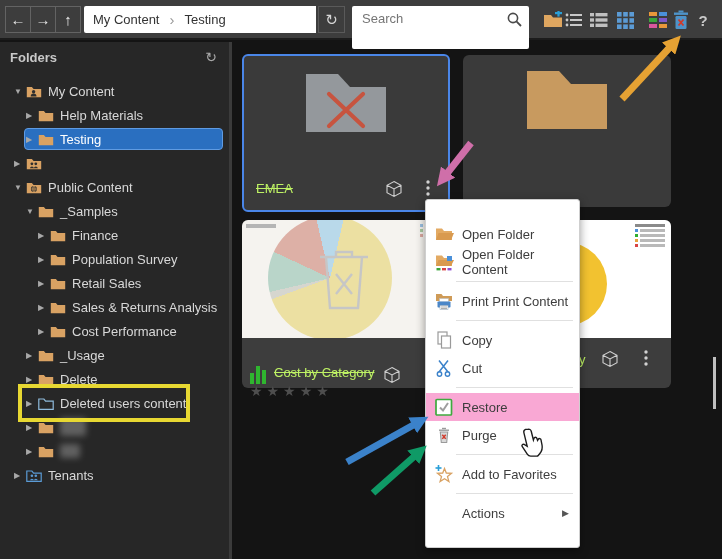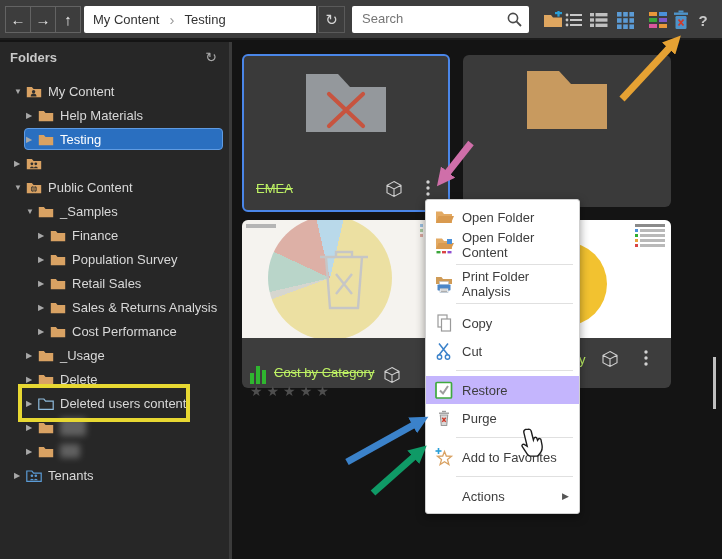--- a/index.html
+++ b/index.html
@@ -8,21 +8,21 @@
   .abs{position:absolute;}
   
   #toolbar{left:0;top:0;width:722px;height:40px;background:#3d3d3d;border-bottom:2px solid #1c1c1c;box-sizing:border-box;}
   .navbtn{position:absolute;top:6px;width:26px;height:27px;border:1px solid #636363;box-sizing:border-box;
           color:#e8e8e8;font-size:15px;display:flex;align-items:center;justify-content:center;background:#3d3d3d;}
   #crumbbox{position:absolute;left:84px;top:6px;width:232px;height:27px;background:#fff;border-radius:2px 0 0 2px;
             display:flex;align-items:center;font-size:13px;color:#333;}
   #crumbbox .sep{color:#999;margin:0 10px;font-size:15px;}
   #refreshbtn{position:absolute;left:318px;top:6px;width:27px;height:27px;border:1px solid #5a5a5a;box-sizing:border-box;
               color:#d5d5d5;font-size:15px;display:flex;align-items:center;justify-content:center;}
-  #searchbox{position:absolute;left:352px;top:6px;width:177px;height:27px;background:#fff;border-radius:2px;}
+  #searchbox{position:absolute;left:352px;top:6px;width:177px;height:43px;background:#fff;border-radius:2px;}
   #searchbox input{border:none;outline:none;background:transparent;font-size:13px;color:#333;
                    padding:0 0 0 10px;width:140px;height:25px;font-family:inherit;}
   .tbicon{position:absolute;top:8px;width:24px;height:24px;display:flex;align-items:center;justify-content:center;}
   #helpbtn{color:#c9c9c9;font-weight:bold;font-size:15px;}
   
   #sidebar{left:0;top:42px;width:229px;height:517px;background:#272727;border-right:3px solid #3b3b3b;}
   #sb-head{position:absolute;left:0;top:4px;right:0;height:26px;}
   #sb-title{position:absolute;left:10px;top:4px;font-size:13px;font-weight:bold;color:#c9c9c9;}
   #sb-refresh{position:absolute;right:12px;top:3px;color:#a9a9a9;font-size:14px;}
   #tree{position:absolute;left:0;top:37px;right:0;}
@@ -46,25 +46,25 @@
   .stars{position:absolute;font-size:14px;color:#4e4e4e;letter-spacing:4px;}
   #pie1{position:absolute;left:26px;top:-4px;width:124px;height:124px;border-radius:50%;
         background:conic-gradient(#b9d9ea 0 13deg,#ece0a2 13deg 250deg,#d6d6cf 250deg 257deg,
                    #b9d5c9 257deg 295deg,#ddb0a6 295deg 347deg,#b9d9ea 347deg 360deg);}
   #pie2{position:absolute;left:60px;top:22px;width:84px;height:84px;border-radius:50%;background:#f2c230;}
   .legrow{height:3px;margin-bottom:2px;display:flex;align-items:center;}
   .legsq{width:3px;height:3px;margin-right:2px;flex:none;}
   .legbar{height:3px;background:#b9b9b9;flex:1;}
   
   #menu{position:absolute;left:425px;top:199px;width:155px;background:#fff;border:1px solid #cfcfcf;
-        border-radius:3px;box-shadow:0 3px 10px rgba(0,0,0,.4);padding:3px 0;box-sizing:border-box;z-index:10;}
+        border-radius:3px;box-shadow:0 3px 10px rgba(0,0,0,.4);padding:20px 0;box-sizing:border-box;z-index:10;}
   .mi{position:relative;height:28px;display:flex;align-items:center;font-size:13px;color:#3d3d3d;}
   .mi .ic{position:absolute;left:8px;top:4px;width:20px;height:20px;}
   .mi .ml{margin-left:36px;}
-  .mi.hot{background:#c4b5fd;}
+  .mi.hot{background:#f9a8d4;}
   .msep{height:1px;background:#e0e0e0;margin:5px 6px 5px 30px;}
   .subarrow{margin-left:auto;margin-right:10px;font-size:9px;color:#555;}
   
   #overlay{position:absolute;left:0;top:0;width:722px;height:559px;pointer-events:none;z-index:20;}
   #scrollthumb{position:absolute;left:713px;top:357px;width:3px;height:52px;background:#bfbfbf;z-index:3;}
 </style>
 </head>
 <body>
 
 <div id="toolbar" class="abs">
@@ -432,21 +432,21 @@
   <div class="msep"></div>
   <div class="mi">
     <svg class="ic" viewBox="0 0 20 20">
         <path d="M2 10 V3 H7.5 L9 5 H18 V10 Z" fill="#cf9b57"></path>
         <rect x="5.5" y="7.5" width="9" height="3.5" fill="#fff" stroke="#bbb" stroke-width="0.6"></rect>
         <rect x="3.5" y="10.5" width="13" height="6" rx="0.8" fill="#4a86c8"></rect>
         <rect x="6" y="14.5" width="8" height="4" fill="#fff" stroke="#9ab" stroke-width="0.6"></rect>
         <line x1="7" y1="16" x2="13" y2="16" stroke="#999" stroke-width="0.8"></line>
         <line x1="7" y1="17.5" x2="13" y2="17.5" stroke="#999" stroke-width="0.8"></line>
       </svg>
-    <span class="ml">Print Folder Analysis</span>
+    <span class="ml">Print Print Content</span>
   </div>
   <div class="msep"></div>
   <div class="mi">
     <svg class="ic" viewBox="0 0 20 20">
         <rect x="4" y="2" width="9" height="12" fill="#fff" stroke="#9a9a9a" stroke-width="1.2"></rect>
         <rect x="7.5" y="6" width="9" height="12" fill="#fff" stroke="#9a9a9a" stroke-width="1.2"></rect>
       </svg>
     <span class="ml">Copy</span>
   </div>
   <div class="mi">

